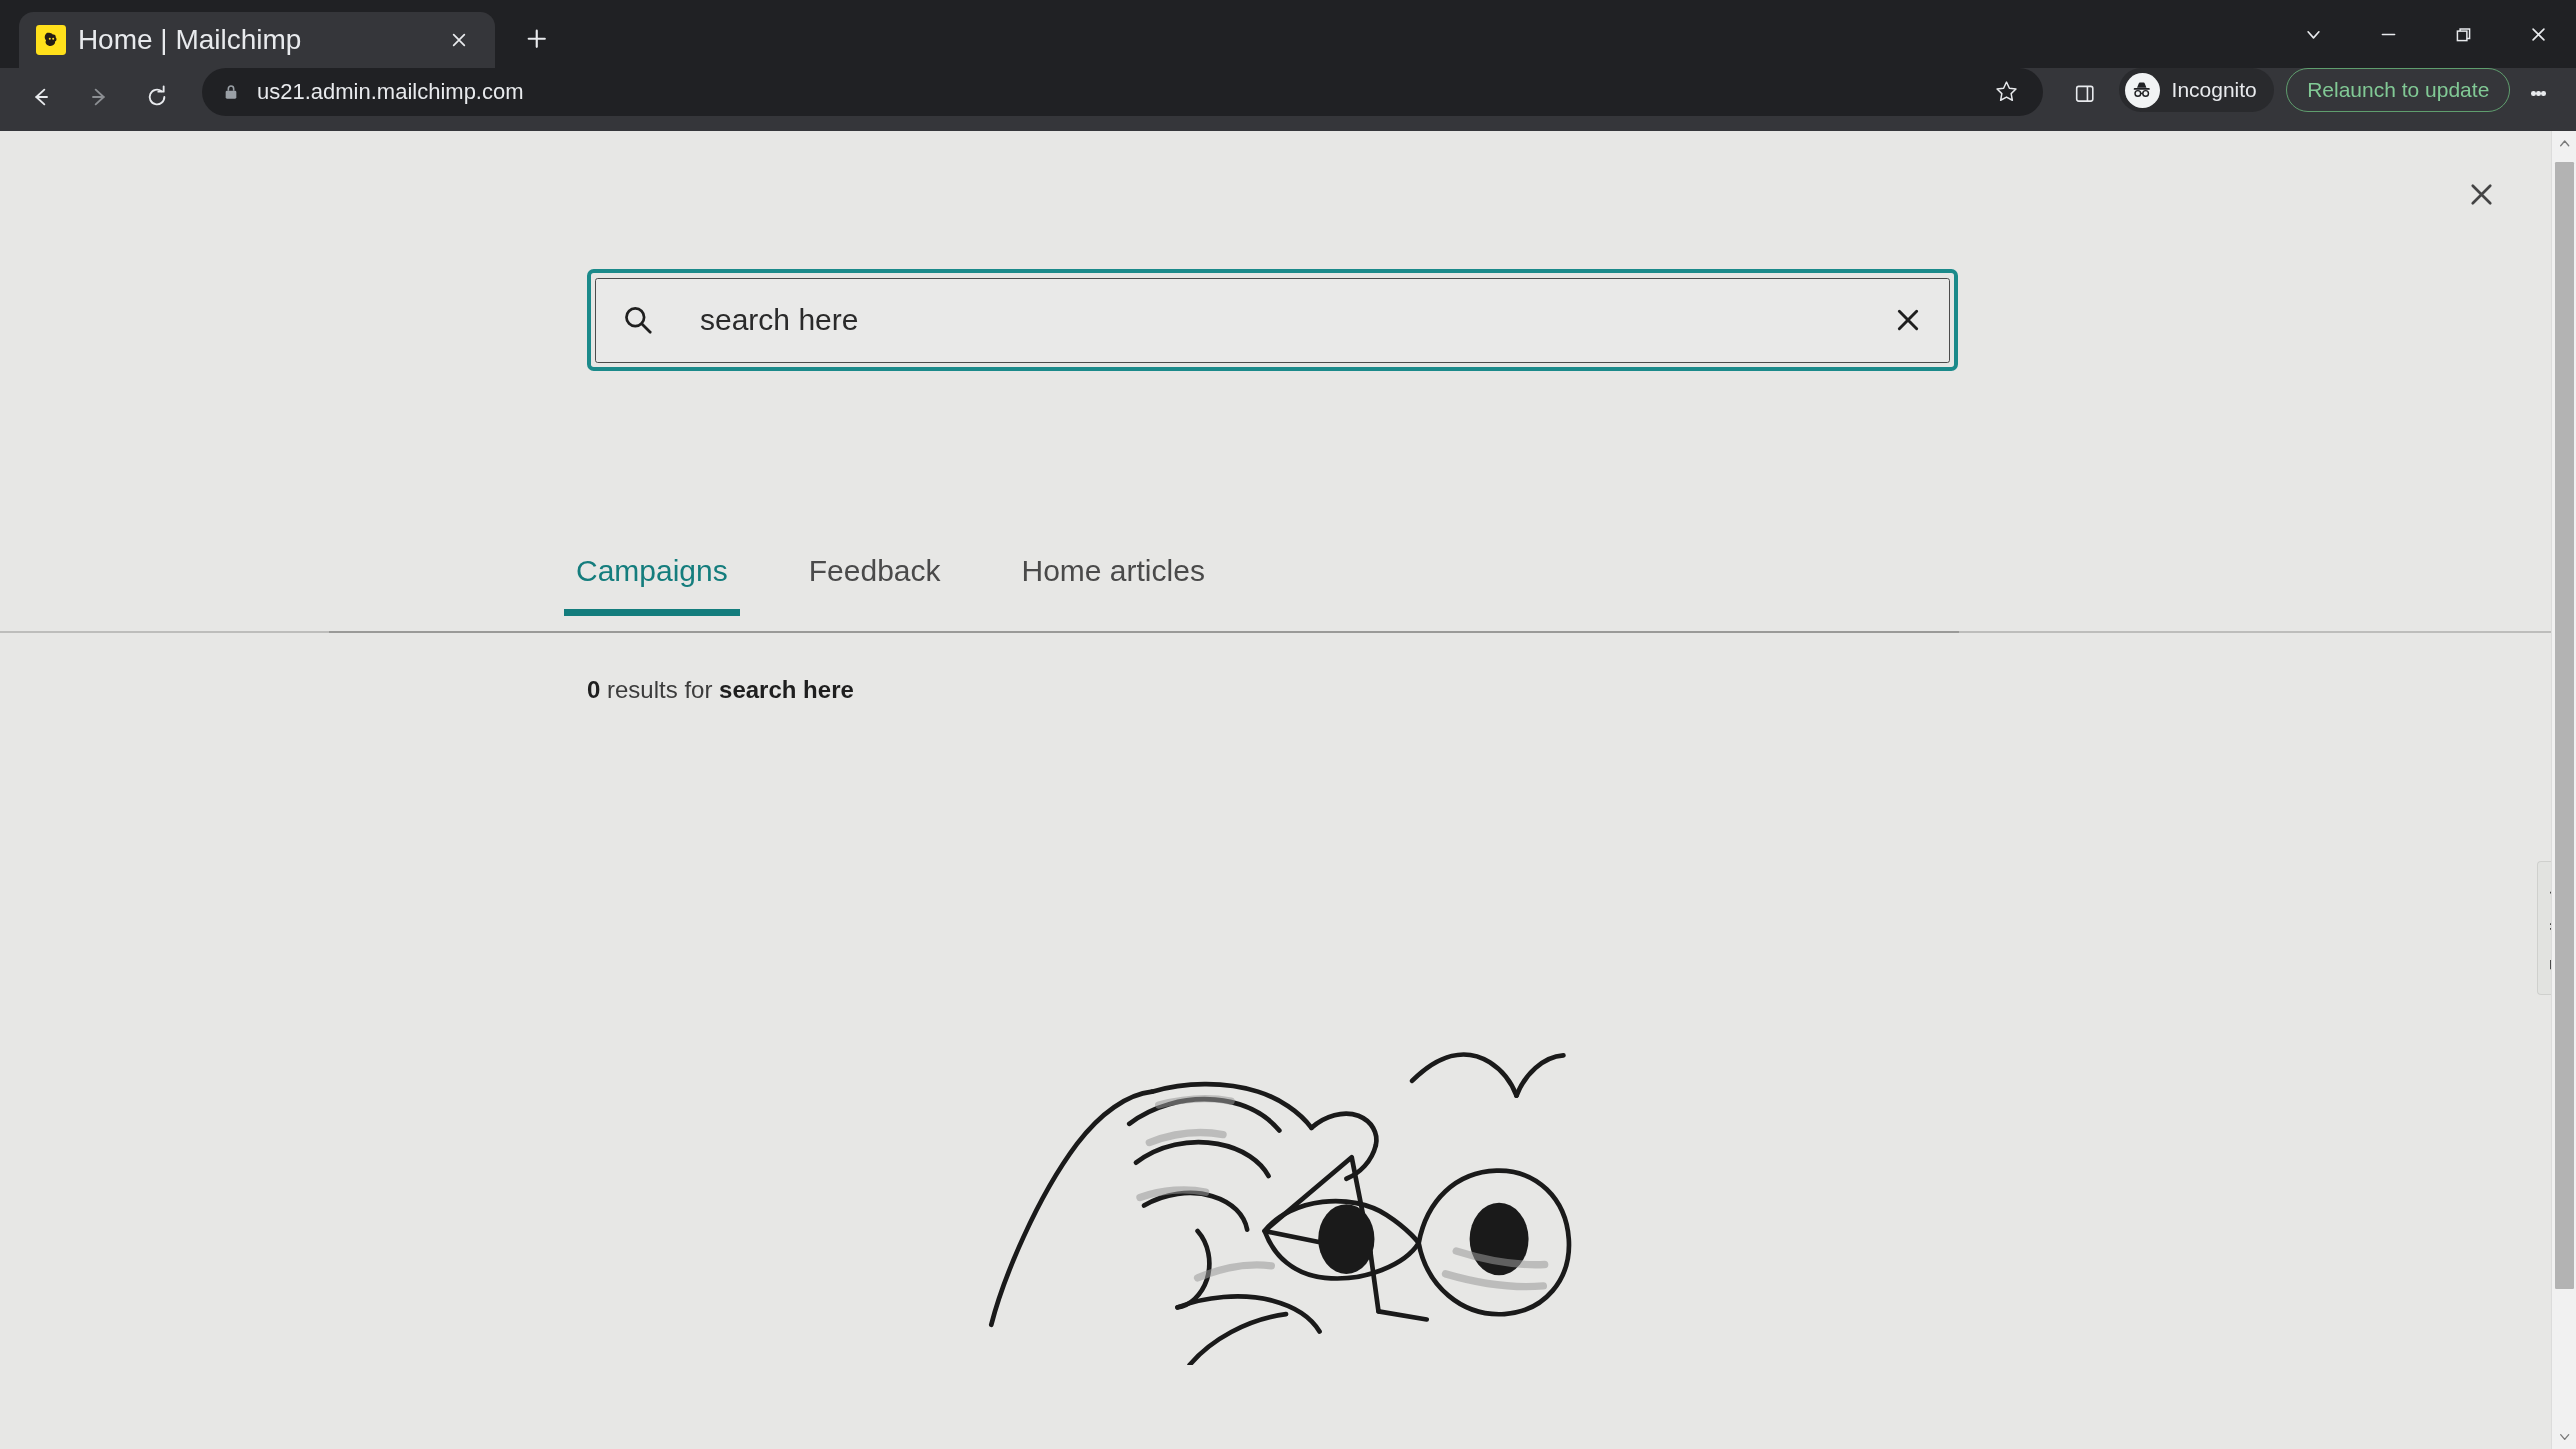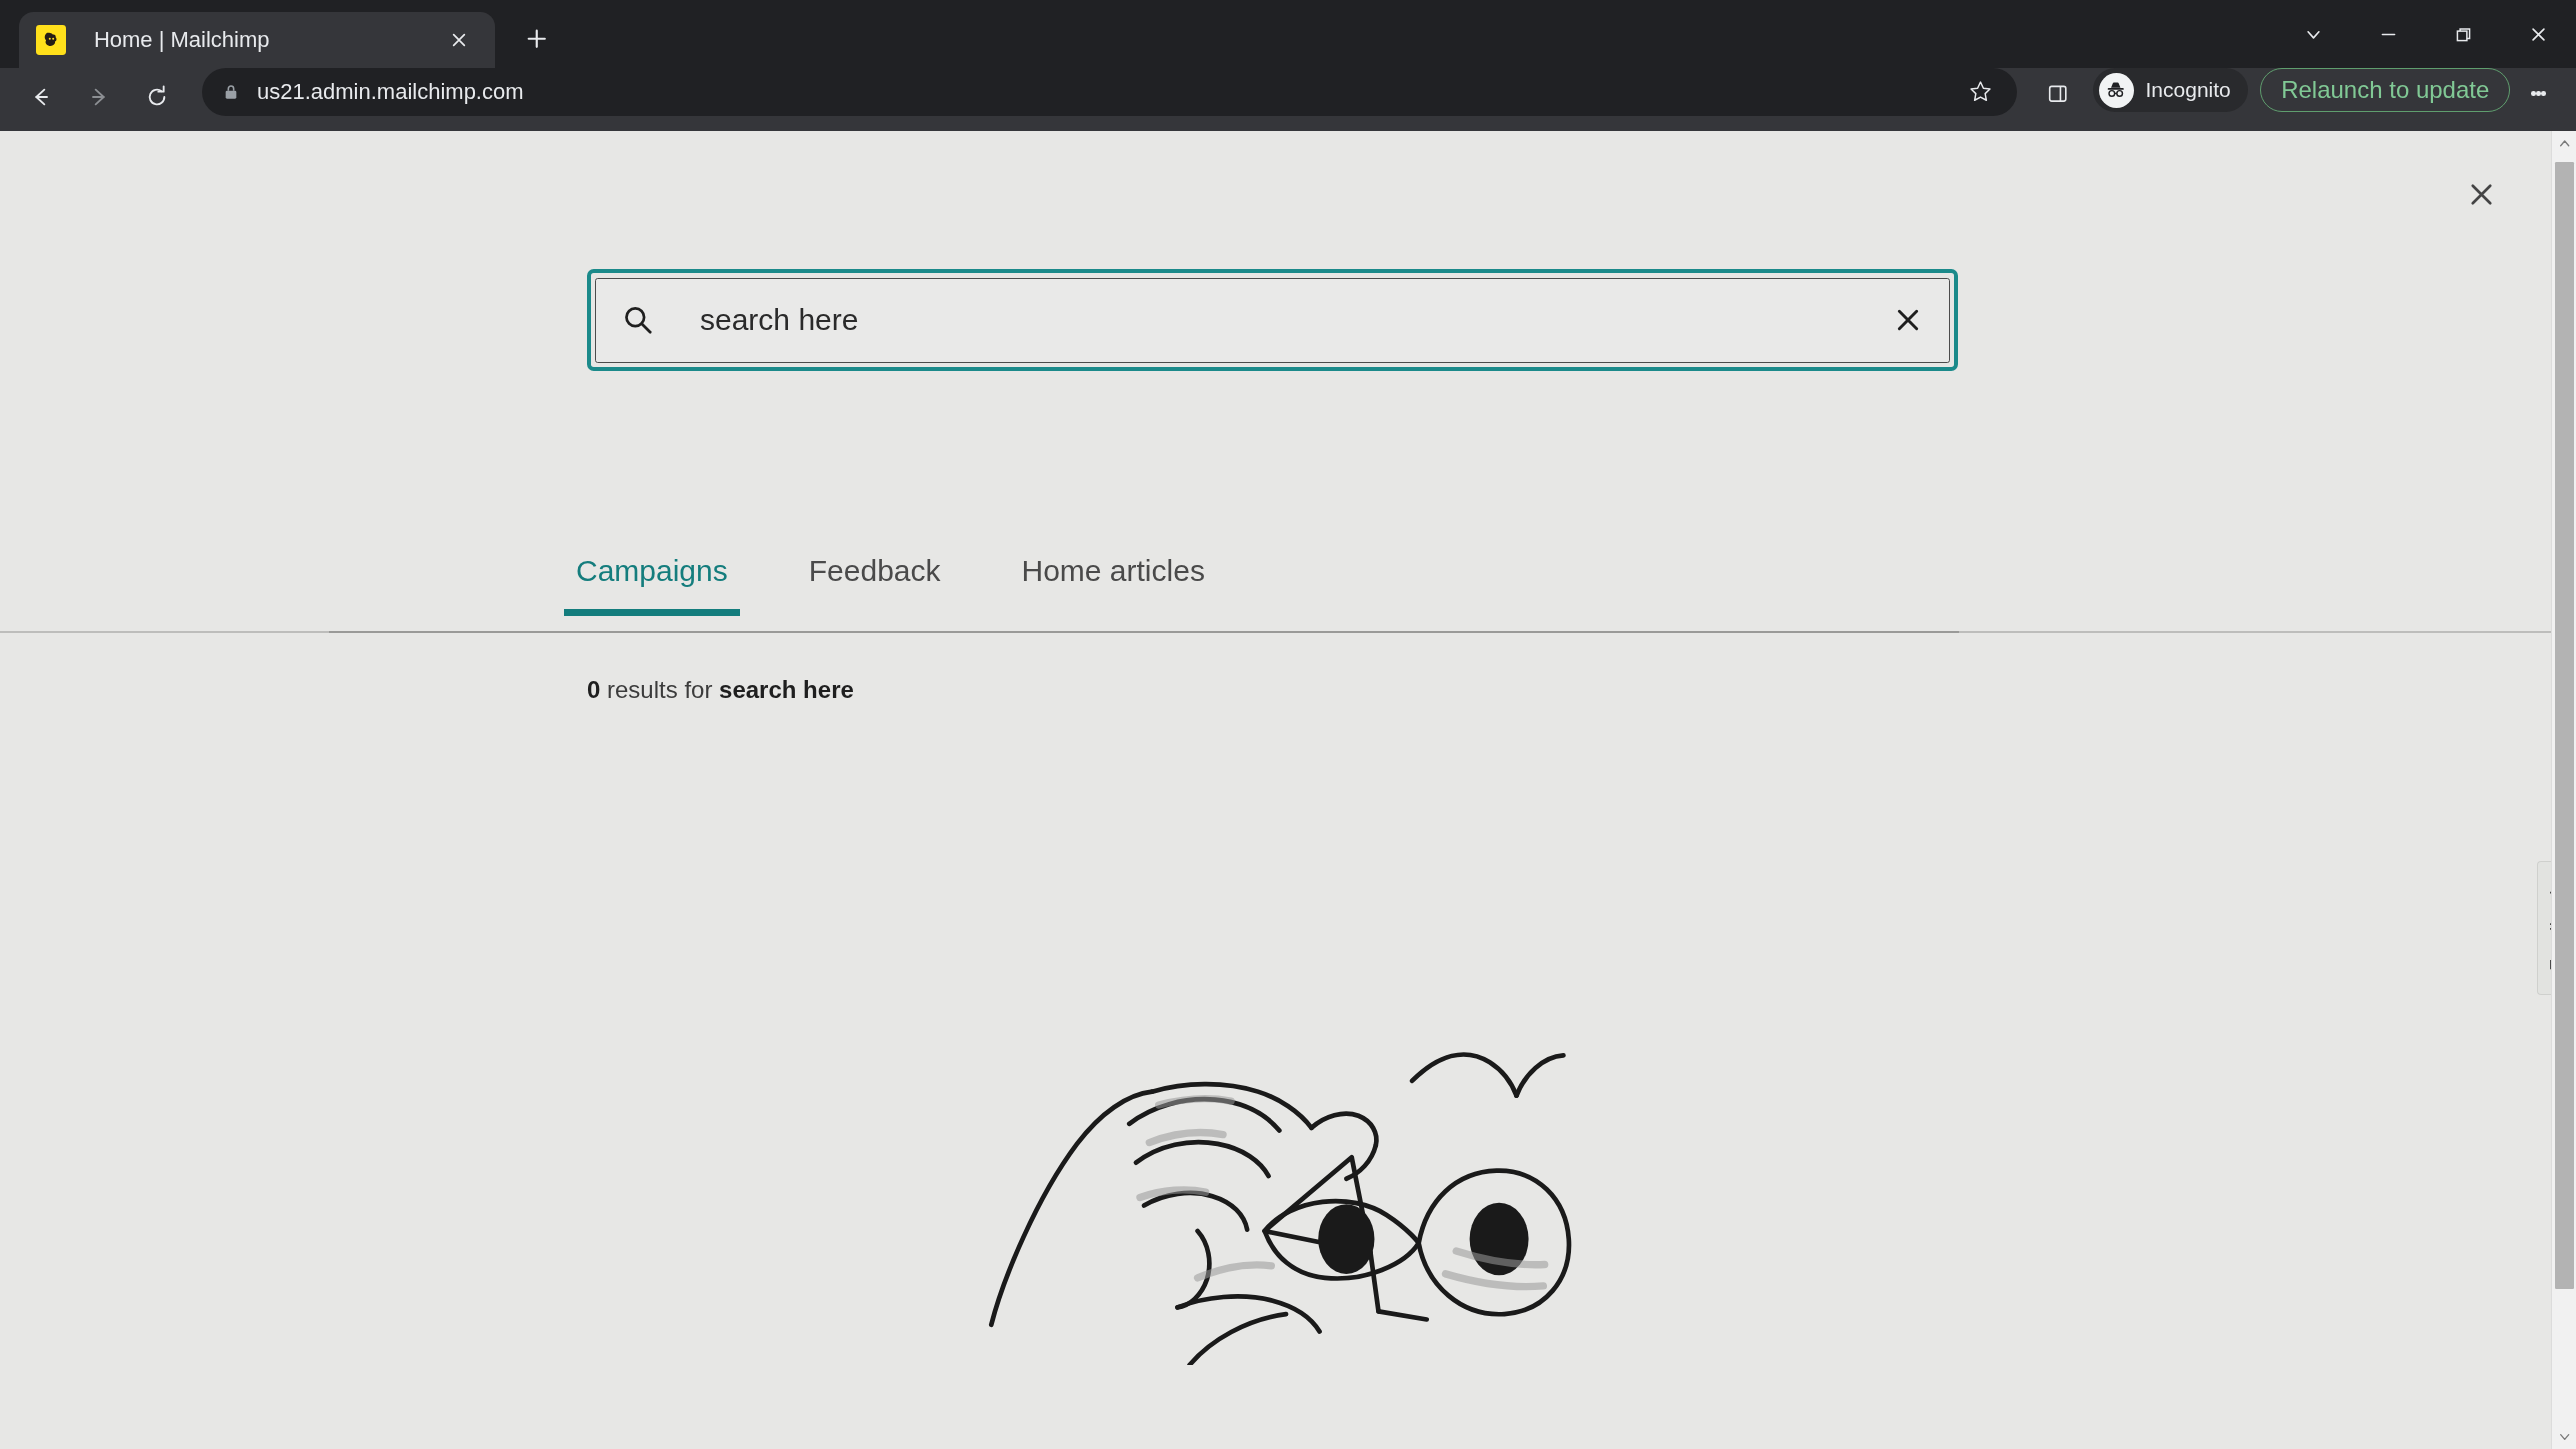--- a/index.html
+++ b/index.html
@@ -23,21 +23,21 @@
     display:flex; align-items:center; padding:0 17.4px;
     position:relative;
   }
   .favicon {
     width:29.5px; height:29.5px; background:#ffe01b; border-radius:3.4px;
     display:flex; align-items:center; justify-content:center;
     flex:0 0 auto;
   }
   .favicon svg { display:block; }
   .tab-title {
-    color:#e8eaed; font-size:22px; margin-left:28px;
+    color:#e8eaed; font-size:28px; margin-left:12px;
     white-space:nowrap; overflow:hidden; text-overflow:ellipsis;
     flex:1 1 auto;
   }
   .tab-close {
     width:38px; height:38px; border-radius:50%;
     display:flex; align-items:center; justify-content:center;
     flex:0 0 auto;
   }
   .newtab {
     width:54px; height:54px; margin-left:14.8px; margin-bottom:2.7px;
@@ -84,21 +84,21 @@
     width:35px; height:35px; border-radius:50%; background:#f1f3f4;
     display:flex; align-items:center; justify-content:center;
     flex:0 0 auto;
   }
   .incognito-label { color:#e8eaed; font-size:21px; margin-left:12px; white-space:nowrap; }
   .relaunch {
     height:44px; border:1.3px solid #5f9e6e; border-radius:22px;
     display:flex; align-items:center; padding:0 20px;
     margin-left:12px; flex:0 0 auto;
   }
-  .relaunch-label { color:#81c995; font-size:24px; white-space:nowrap; }
+  .relaunch-label { color:#81c995; font-size:21px; white-space:nowrap; }
   .kebab {
     width:51px; height:51px; border-radius:50%;
     display:flex; align-items:center; justify-content:center;
     flex:0 0 auto; margin-left:2.7px;
   }
   .dot { width:4.7px; height:4.7px; border-radius:50%; background:#e8eaed; margin:2px 0; }
 
   
   .viewport {
     position:absolute; left:0; top:131px;

